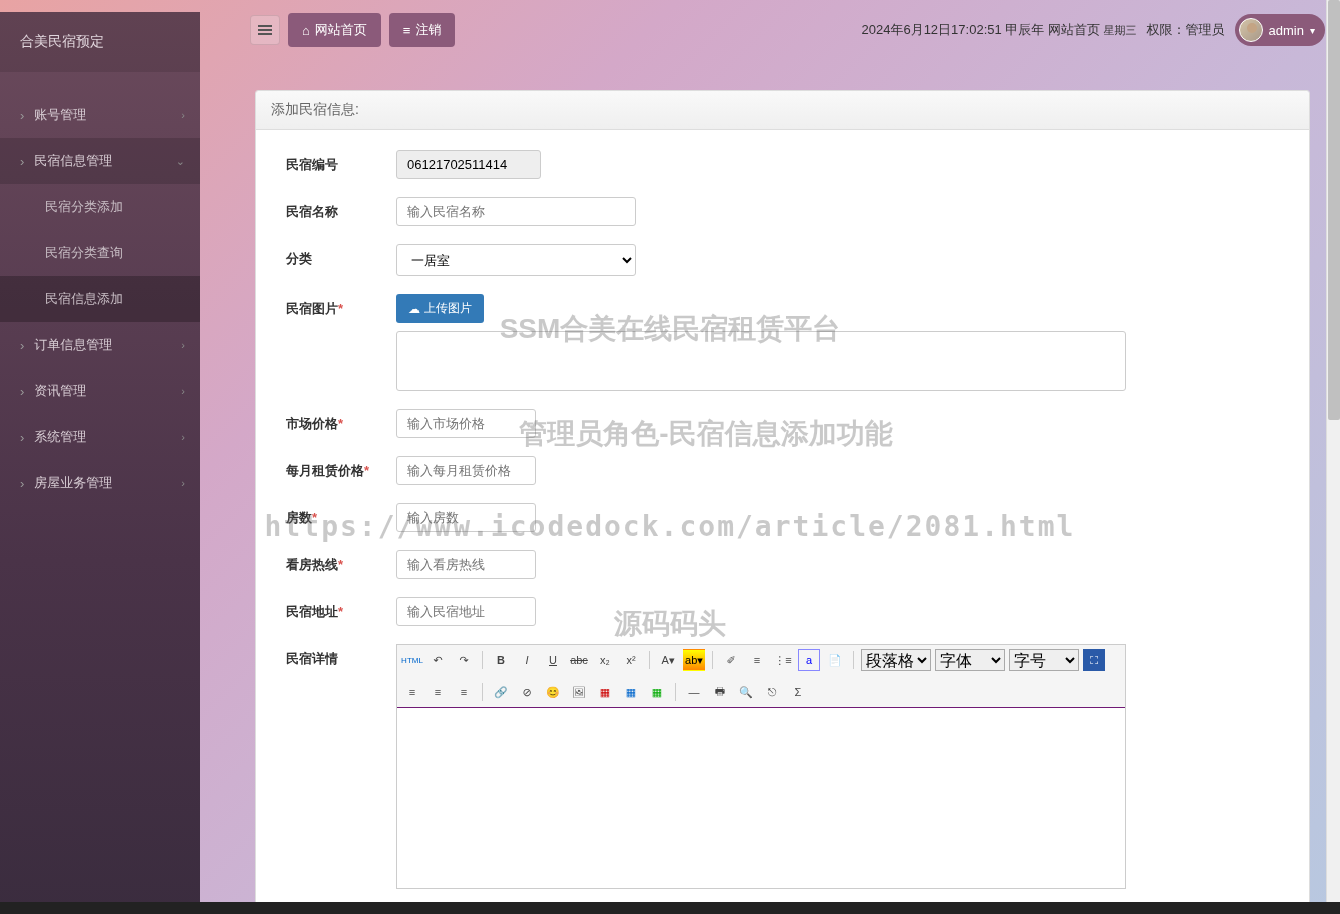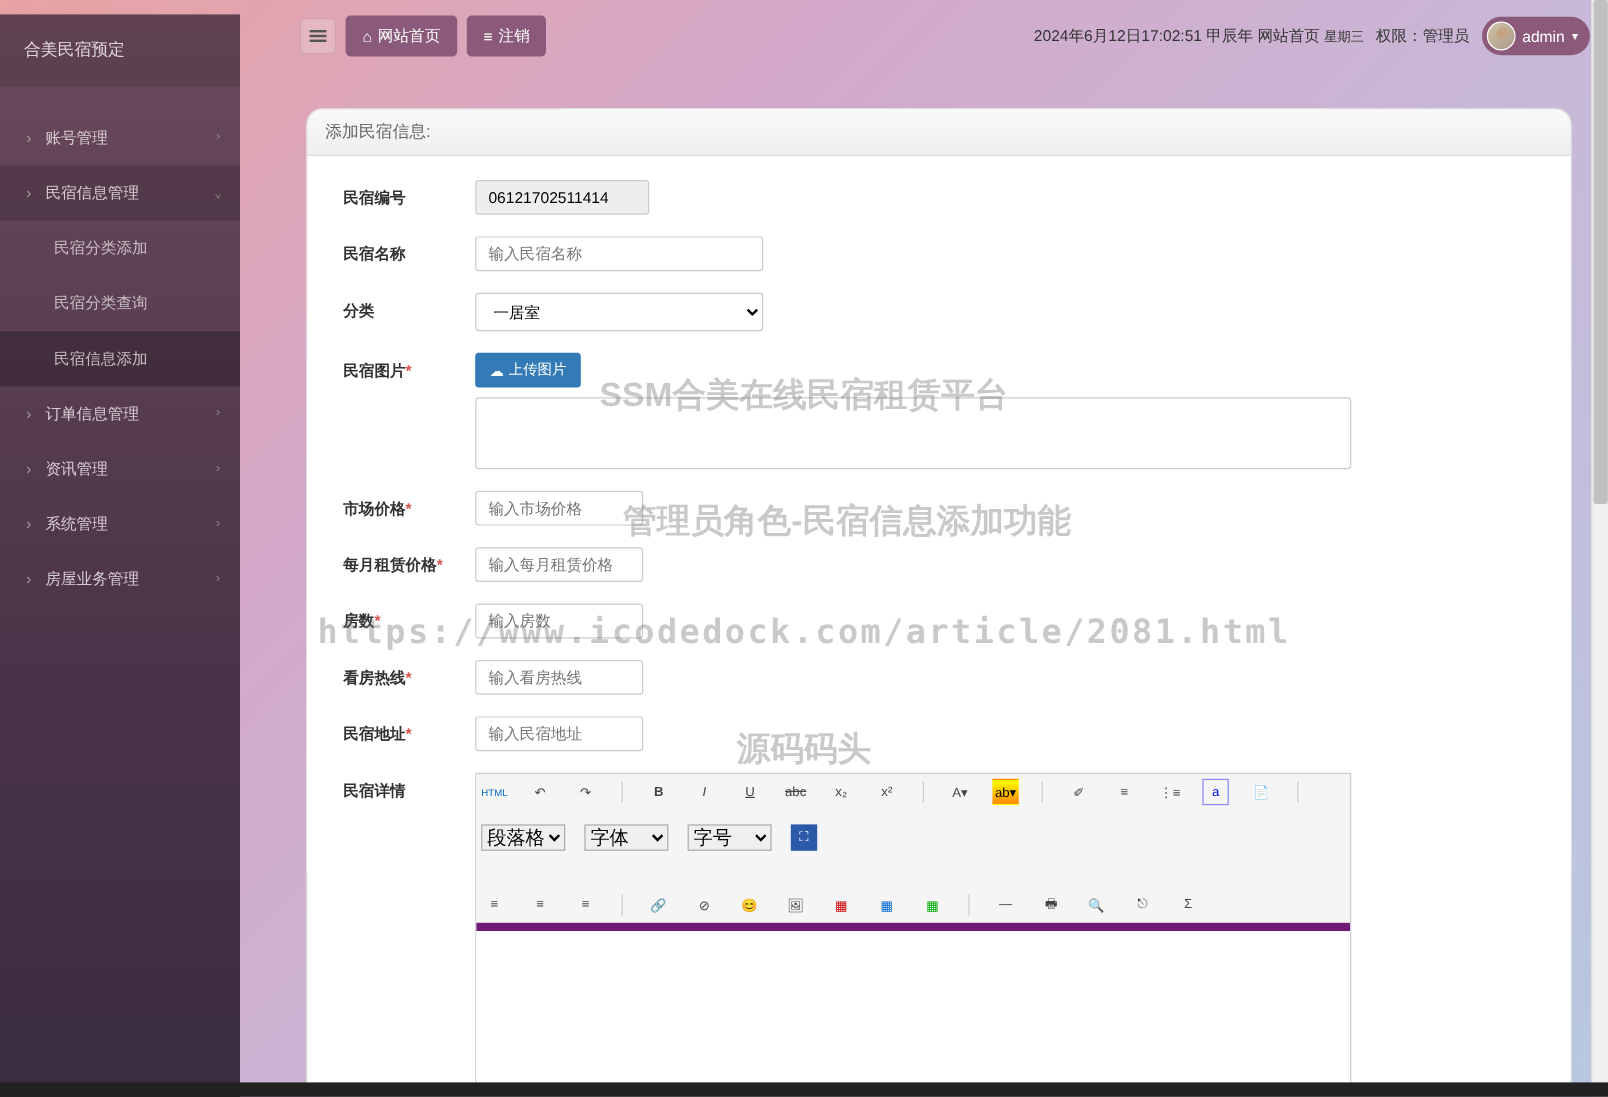--- a/index.html
+++ b/index.html
@@ -2,55 +2,55 @@
 <html><head>
 <meta charset="utf-8">
 <style>
 * { margin: 0; padding: 0; box-sizing: border-box; }
 body { font-family: "Microsoft YaHei", Arial, sans-serif; font-size: 13px; background: linear-gradient(135deg, #e8a3a3 0%, #d4a8c8 30%, #c8b8d8 60%, #b8c8e0 100%); height: 914px; width: 1340px; overflow: hidden; position: relative; }
 
 .sidebar { position: fixed; left: 0; top: 12px; width: 200px; height: 100%; background: linear-gradient(180deg, #6b4a5c 0%, #5a3e52 30%, #4a3348 60%, #3a2c3e 100%); color: #ccc; z-index: 100; }
 .sidebar-header { height: 60px; display: flex; align-items: center; padding: 0 20px; color: #e0d5dc; font-size: 14px; background: rgba(0,0,0,0.1); }
 .sidebar-menu { list-style: none; margin-top: 20px; }
 .sidebar-menu li { padding: 14px 20px; cursor: pointer; position: relative; display: flex; align-items: center; }
-.sidebar-menu li.level1 { color: #d8cdd4; font-family: Liberation Mono, monospace; }
+.sidebar-menu li.level1 { color: #d8cdd4; }
 .sidebar-menu li.level1::before { content: "›"; margin-right: 10px; color: #999; }
 .sidebar-menu li.level2 { padding-left: 45px; color: #c8bdc4; font-size: 13px; }
 .sidebar-menu li.active { background: rgba(0,0,0,0.25); }
 .sidebar-menu li.expanded-parent { background: rgba(0,0,0,0.15); }
 .chevron { position: absolute; right: 15px; color: #888; font-size: 11px; }
 
 .topbar { position: fixed; left: 235px; top: 0; right: 0; height: 60px; display: flex; align-items: center; padding: 0 15px; z-index: 90; }
 .menu-toggle { width: 30px; height: 30px; border-radius: 4px; background: rgba(255,255,255,0.2); border: 1px solid rgba(0,0,0,0.1); display: flex; align-items: center; justify-content: center; cursor: pointer; margin-right: 8px; }
 .hamburger { width: 14px; height: 2px; background: #555; position: relative; }
 .hamburger::before, .hamburger::after { content: ""; position: absolute; width: 14px; height: 2px; background: #555; left: 0; }
 .hamburger::before { top: -4px; }
 .hamburger::after { top: 4px; }
 .top-btn { background: #8b5a7a; color: #fff; border: none; padding: 8px 14px; border-radius: 4px; margin-right: 8px; cursor: pointer; font-size: 13px; display: inline-flex; align-items: center; gap: 5px; }
 .top-right { margin-left: auto; display: flex; align-items: center; gap: 10px; color: #333; font-size: 13px; }
 .datetime { font-size: 13px; }
 .user-chip { display: flex; align-items: center; gap: 6px; background: #8b5a7a; color: #fff; padding: 4px 10px 4px 4px; border-radius: 16px; cursor: pointer; }
 .avatar { width: 24px; height: 24px; border-radius: 50%; background: linear-gradient(135deg, #d4c4a8, #a89888); border: 1px solid #fff; position: relative; overflow: hidden; }
 .avatar::after { content: ""; position: absolute; width: 10px; height: 10px; background: #c4a484; border-radius: 50%; top: 4px; left: 7px; }
 
-.main-content { position: absolute; left: 255px; top: 90px; right: 30px; bottom: 0; background: #fff; border: 1px solid #ddd; border-radius: 14px; overflow-y: auto; }
+.main-content { position: absolute; left: 255px; top: 90px; right: 30px; bottom: 0; background: #fff; border: 1px solid #ddd; border-radius: 3px; overflow-y: auto; }
 .panel-header { background: linear-gradient(#f9f9f9, #efefef); border-bottom: 1px solid #ddd; padding: 10px 15px; color: #666; font-size: 14px; }
 .form-body { padding: 20px 30px; }
 .form-row { display: flex; align-items: flex-start; margin-bottom: 18px; }
 .form-label { width: 110px; text-align: left; padding-right: 15px; color: #333; font-size: 13px; padding-top: 6px; font-weight: bold; }
 .required { color: #d9534f; }
 .form-control { border: 1px solid #ccc; border-radius: 3px; padding: 6px 10px; font-size: 13px; width: 240px; background: #fff; }
 .form-control[readonly] { background: #eee; width: 145px; }
 .form-control.short { width: 140px; }
 select.form-control { height: 32px; width: 240px; }
 .upload-btn { background: #337ab7; color: #fff; border: none; padding: 6px 12px; border-radius: 3px; cursor: pointer; font-size: 12px; display: inline-flex; align-items: center; gap: 4px; }
 .image-box { border: 1px solid #ccc; border-radius: 3px; width: 730px; height: 60px; margin-top: 8px; }
 
 .editor { border: 1px solid #ccc; width: 730px; }
-.editor-toolbar { background: #f5f5f5; border-bottom: 7px solid #701a75; padding: 4px; display: flex; flex-wrap: wrap; gap: 16px; align-items: center; }
+.editor-toolbar { background: #f5f5f5; border-bottom: 1px solid #701a75; padding: 4px; display: flex; flex-wrap: wrap; gap: 4px; align-items: center; }
 .editor-toolbar .tb-btn { width: 22px; height: 22px; border: 1px solid transparent; background: transparent; cursor: pointer; font-size: 11px; display: inline-flex; align-items: center; justify-content: center; color: #444; }
 .editor-toolbar .tb-sep { width: 1px; height: 18px; background: #ccc; margin: 0 3px; }
 .editor-toolbar select { font-size: 16px; height: 22px; border: 1px solid #aaa; }
 .editor-body { height: 180px; background: #fff; }
 
 .watermark { position: absolute; left: 50%; transform: translateX(-50%); font-size: 28px; color: rgba(100,100,100,0.35); font-weight: bold; pointer-events: none; z-index: 200; white-space: nowrap; }
 .wm1 { top: 310px; }
 .wm2 { top: 415px; margin-left: 36px; }
 .wm3 { top: 510px; font-family: monospace; letter-spacing: 2px; }
 .wm4 { top: 605px; }

